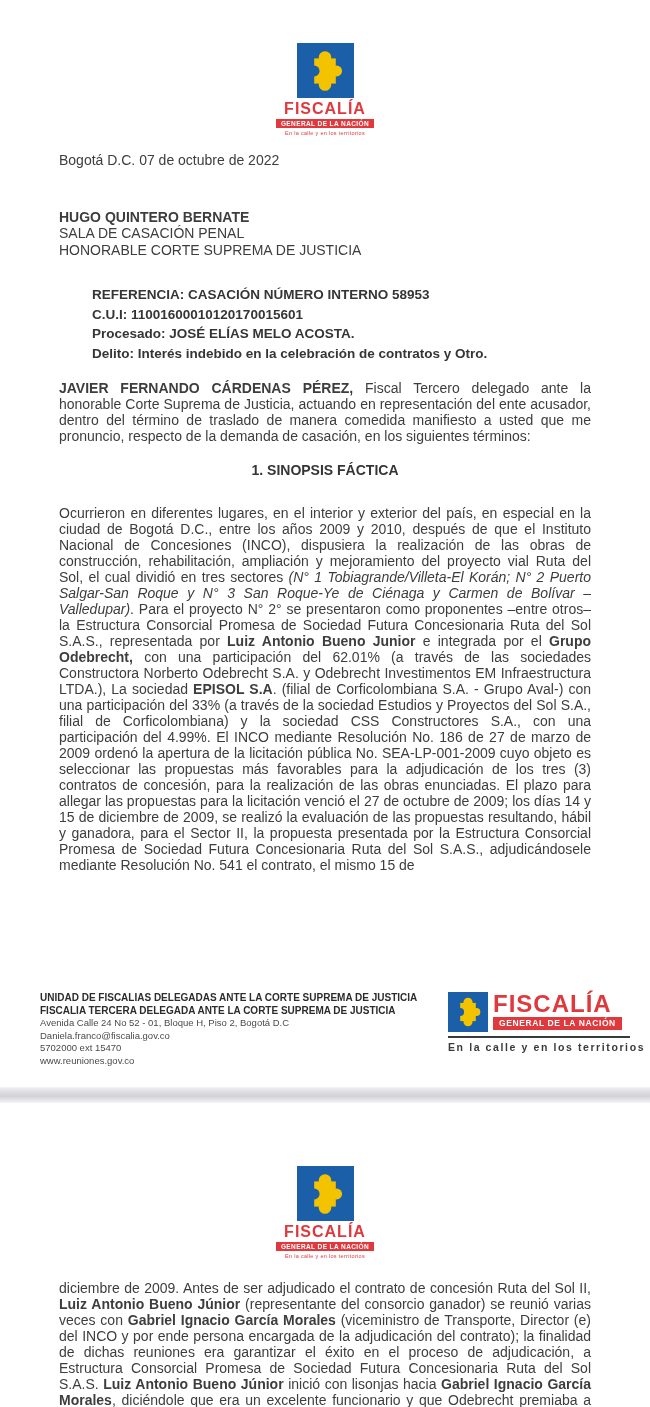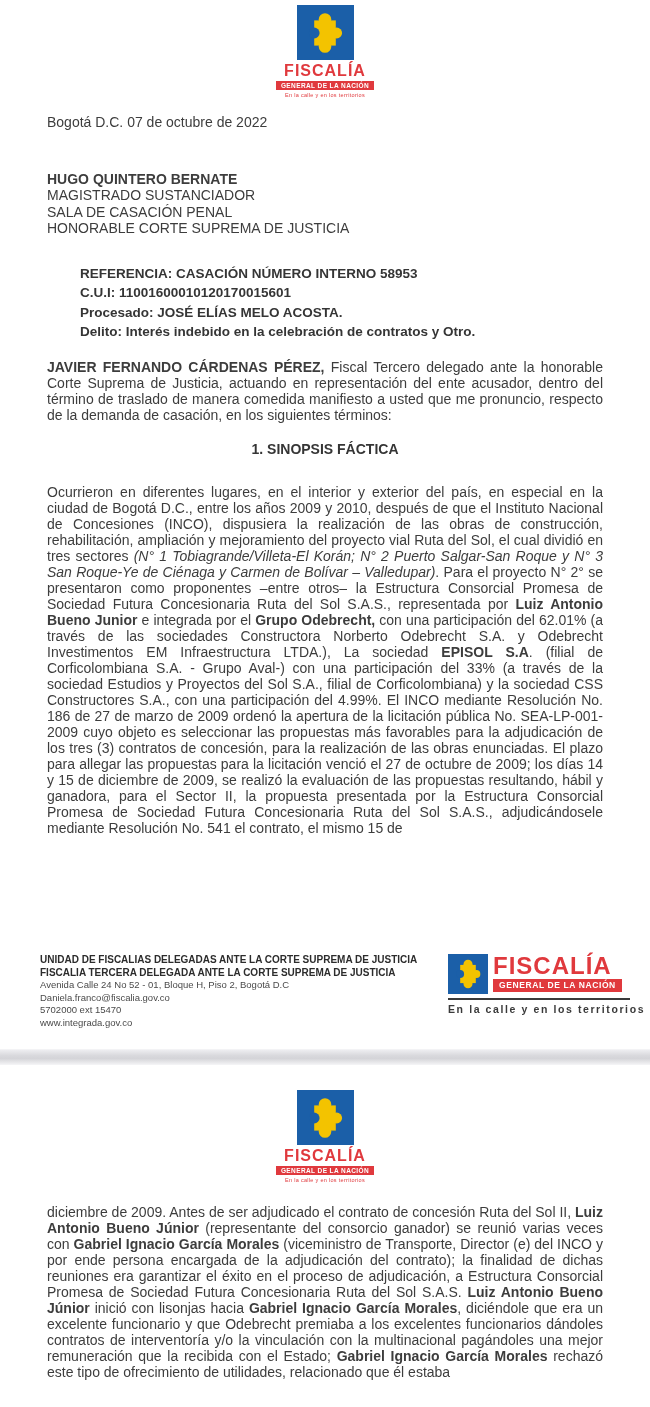--- a/index.html
+++ b/index.html
@@ -5,21 +5,21 @@
   * { box-sizing: border-box; margin: 0; padding: 0; }
   html, body { background: #ffffff; }
   body {
     width: 650px;
     font-family: "Liberation Sans", sans-serif;
     color: #3d3d3d;
   }
   .b { font-weight: bold; }
   .i { font-style: italic; }
 
-  .page { position: relative; width: 650px; background: #fff; overflow: hidden; }
+  .page { position: relative; width: 650px; background: #fff; overflow: hidden; margin-top: 38px; }
   .page-1 { height: 1049px; }
   .page-2 { height: 342px; }
 
   .page-sep {
     height: 16px;
     background: linear-gradient(180deg, #ededf0 0%, #d9d9dd 40%, #d4d4d8 60%, #f0f0f2 100%);
     border-top: 1px solid #f3f3f5;
     border-bottom: 1px solid #f3f3f5;
   }
 
@@ -43,21 +43,21 @@
     background: #e0393d; color: #ffffff;
     font-size: 6.5px; font-weight: bold; letter-spacing: 0.4px;
     padding: 1.5px 5px 1px 5px; line-height: 1;
   }
   .logo-tagline-sm {
     margin-top: 3px;
     color: #e0393d; font-size: 5.5px; letter-spacing: 0.3px; line-height: 1;
   }
 
   
-  .content { padding: 0 47px; }
+  .content { padding: 0 59px; }
 
   .date-line { margin-top: 15px; font-size: 14px; }
 
   .recipient-block { margin-top: 41px; font-size: 14px; line-height: 16.5px; }
 
   .reference-block {
     margin-top: 27px; margin-left: 33px;
     font-size: 13.5px; line-height: 19.5px; font-weight: bold; color: #353535;
   }
 
@@ -121,21 +121,20 @@
     <div class="logo-wordmark">FISCALÍA</div>
     <div class="logo-banner">GENERAL DE LA NACIÓN</div>
     <div class="logo-tagline-sm">En la calle y en los territorios</div>
   </div>
 
   <div class="content">
     <div class="date-line">Bogotá D.C. 07 de octubre de 2022</div>
 
     <div class="recipient-block">
       <div class="b">HUGO QUINTERO BERNATE</div>
-      <div>MAGISTRADO SUSTANCIADOR</div>
       <div>SALA DE CASACIÓN PENAL</div>
       <div>HONORABLE CORTE SUPREMA DE JUSTICIA</div>
     </div>
 
     <div class="reference-block">
       <div>REFERENCIA: CASACIÓN NÚMERO INTERNO 58953</div>
       <div>C.U.I: 11001600010120170015601</div>
       <div>Procesado: JOSÉ ELÍAS MELO ACOSTA.</div>
       <div>Delito: Interés indebido en la celebración de contratos y Otro.</div>
     </div>
@@ -147,21 +146,21 @@
     <p class="paragraph synopsis-paragraph"><span>Ocurrieron en diferentes lugares, en el interior y exterior del país, en especial en la ciudad de Bogotá D.C., entre los años 2009 y 2010, después de que el Instituto Nacional de Concesiones (INCO), dispusiera la realización de las obras de construcción, rehabilitación, ampliación y mejoramiento del proyecto vial Ruta del Sol, el cual dividió en tres sectores </span><span class="i">(N° 1 Tobiagrande/Villeta-El Korán; N° 2 Puerto Salgar-San Roque y N° 3 San Roque-Ye de Ciénaga y Carmen de Bolívar – Valledupar)</span><span>. Para el proyecto N° 2° se presentaron como proponentes –entre otros– la Estructura Consorcial Promesa de Sociedad Futura Concesionaria Ruta del Sol S.A.S., representada por </span><span class="b">Luiz Antonio Bueno Junior</span><span> e integrada por el </span><span class="b">Grupo Odebrecht,</span><span> con una participación del 62.01% (a través de las sociedades Constructora Norberto Odebrecht S.A. y Odebrecht Investimentos EM Infraestructura LTDA.), La sociedad </span><span class="b">EPISOL S.A</span><span>. (filial de Corficolombiana S.A. - Grupo Aval-) con una participación del 33% (a través de la sociedad Estudios y Proyectos del Sol S.A., filial de Corficolombiana) y la sociedad CSS Constructores S.A., con una participación del 4.99%. El INCO mediante Resolución No. 186 de 27 de marzo de 2009 ordenó la apertura de la licitación pública No. SEA-LP-001-2009 cuyo objeto es seleccionar las propuestas más favorables para la adjudicación de los tres (3) contratos de concesión, para la realización de las obras enunciadas. El plazo para allegar las propuestas para la licitación venció el 27 de octubre de 2009; los días 14 y 15 de diciembre de 2009, se realizó la evaluación de las propuestas resultando, hábil y ganadora, para el Sector II, la propuesta presentada por la Estructura Consorcial Promesa de Sociedad Futura Concesionaria Ruta del Sol S.A.S., adjudicándosele mediante Resolución No. 541 el contrato, el mismo 15 de</span></p>
   </div>
 
   <div class="page-footer">
     <div class="footer-contact">
       <div class="fc-bold">UNIDAD DE FISCALIAS DELEGADAS ANTE LA CORTE SUPREMA DE JUSTICIA</div>
       <div class="fc-bold">FISCALIA TERCERA DELEGADA ANTE LA CORTE SUPREMA DE JUSTICIA</div>
       <div>Avenida Calle 24 No 52 - 01, Bloque H, Piso 2, Bogotá D.C</div>
       <div>Daniela.franco@fiscalia.gov.co</div>
       <div>5702000 ext 15470</div>
-      <div>www.integrada.gov.co</div>
+      <div>www.reuniones.gov.co</div>
     </div>
 
     <div class="footer-logo">
       <div class="footer-logo-row">
         <div class="footer-logo-square">
           <svg viewBox="0 0 40 48">
             <rect x="8" y="10" width="24" height="28" fill="#f3c300"></rect>
             <circle cx="20" cy="9" r="7" fill="#f3c300"></circle>
             <circle cx="20" cy="39" r="7" fill="#f3c300"></circle>
             <circle cx="33" cy="24" r="6" fill="#f3c300"></circle>

